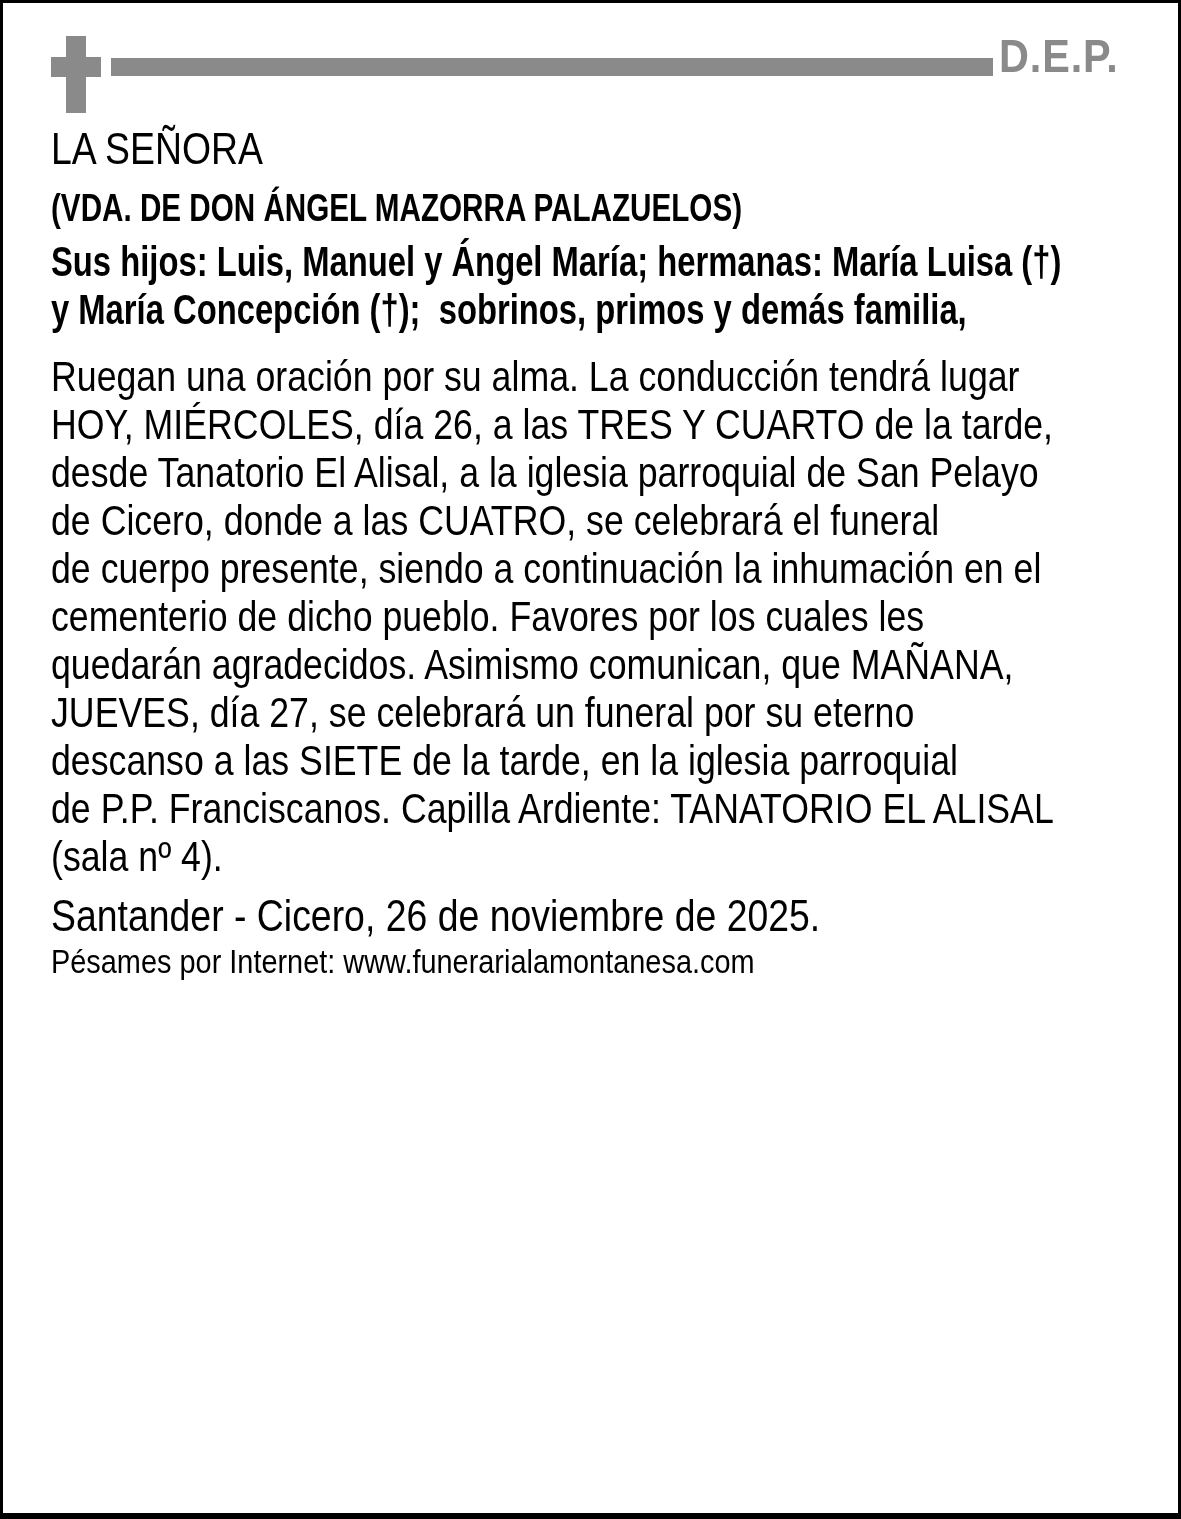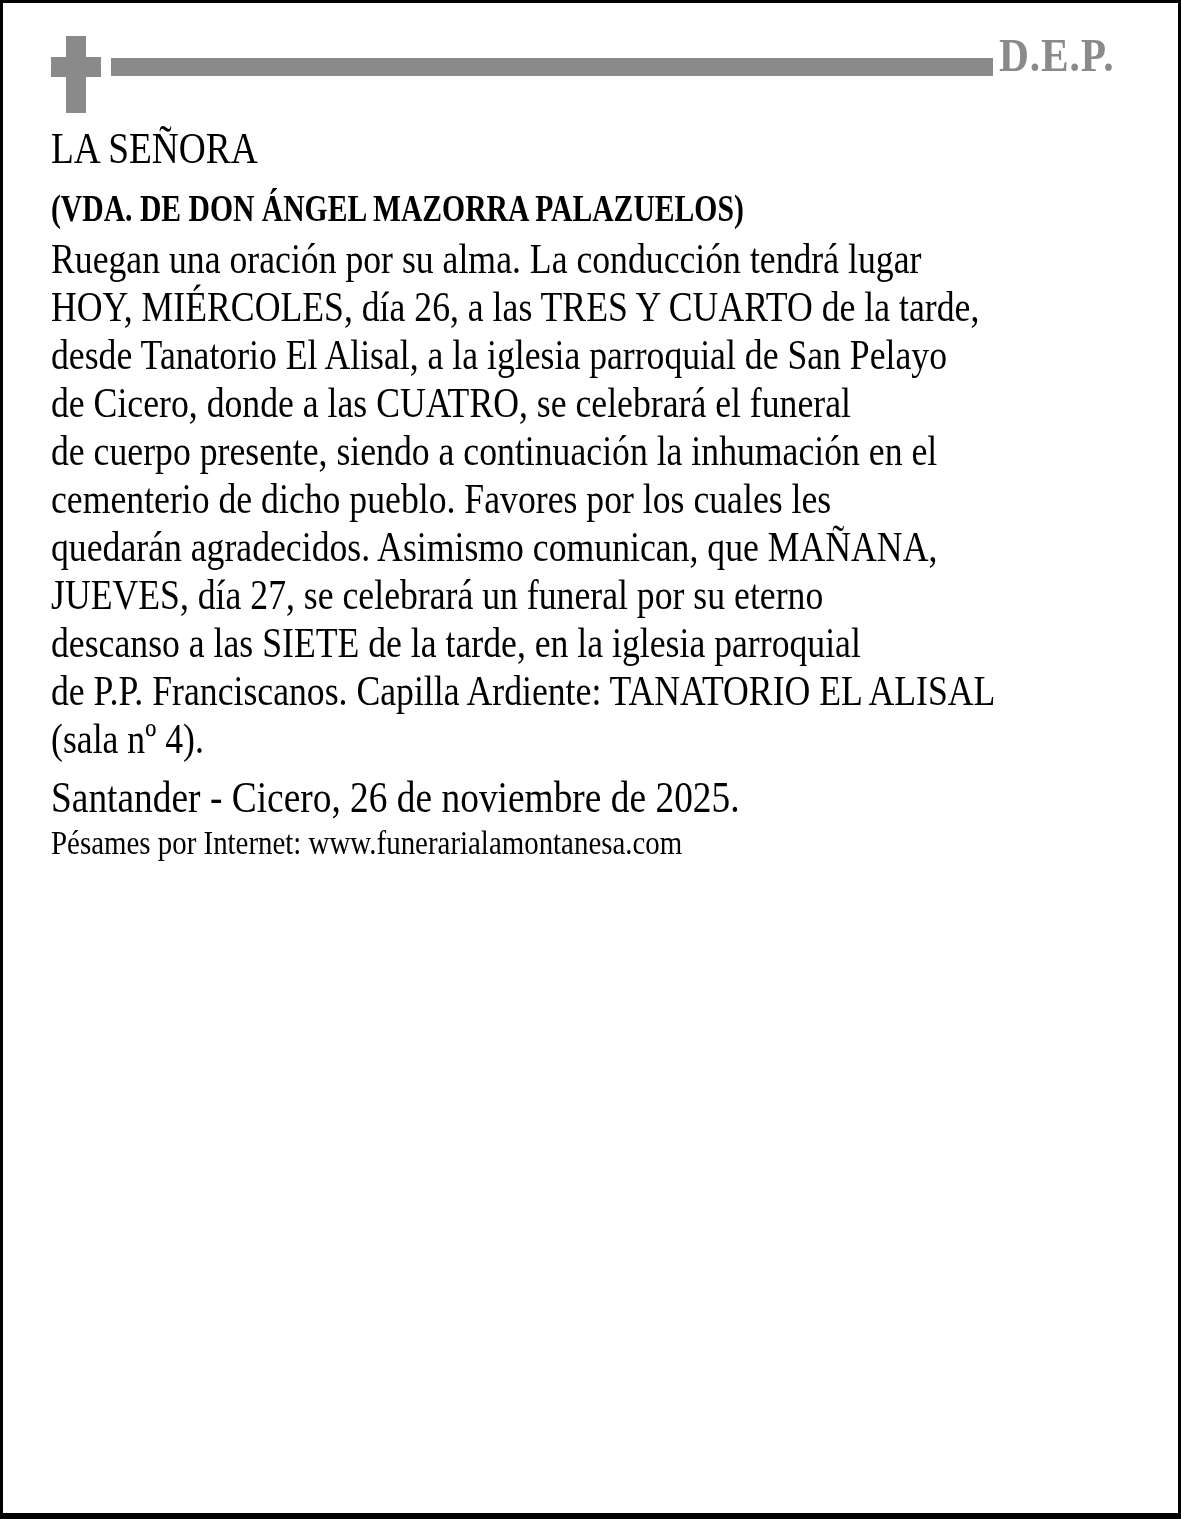--- a/index.html
+++ b/index.html
@@ -10,21 +10,21 @@
   .sheet {
     position: relative;
     width: 1181px;
     height: 1519px;
     box-sizing: border-box;
     background: #ffffff;
     border: 3px solid #000000;
     border-bottom-width: 6px;
     padding: 0 36px 0 48px;
     overflow: hidden;
-    font-family: Liberation Serif, serif;
+    font-family: Liberation Sans, sans-serif;
     color: #000000;
   }
   
   .line {
     white-space: nowrap;
     transform: scaleX(var(--sx, 0.85));
     transform-origin: 0 50%;
   }
 
   
@@ -94,21 +94,21 @@
   .family {
     margin-top: 7px;
   }
   .family .line {
     font-size: 42px;
     line-height: 48px;
     font-weight: 700;
     --sx: 0.78;
   }
   .notice {
-    margin-top: 4px;
+    margin-top: 19px;
   }
   .notice .line {
     font-size: 42px;
     line-height: 48px;
   }
 
   
   .dateline {
     margin-top: 10px;
     font-size: 44px;
@@ -132,20 +132,24 @@
     <div class="rule"></div>
     <div class="dep line">D.E.P.</div>
   </div>
 
   <div class="honorific line">LA SEÑORA</div>
 
 
   <div class="widow line">(VDA. DE DON ÁNGEL MAZORRA PALAZUELOS)</div>
 
 
+  <div class="family">
+    <div class="line">Sus hijos: Luis, Manuel y Ángel María; hermanas: María Luisa (†)</div>
+    <div class="line">y María Concepción (†);&nbsp; sobrinos, primos y demás familia,</div>
+  </div>
 
   <div class="notice">
     <div class="line">Ruegan una oración por su alma. La conducción tendrá lugar</div>
     <div class="line">HOY, MIÉRCOLES, día 26, a las TRES Y CUARTO de la tarde,</div>
     <div class="line">desde Tanatorio El Alisal, a la iglesia parroquial de San Pelayo</div>
     <div class="line">de Cicero, donde a las CUATRO, se celebrará el funeral</div>
     <div class="line">de cuerpo presente, siendo a continuación la inhumación en el</div>
     <div class="line">cementerio de dicho pueblo. Favores por los cuales les</div>
     <div class="line">quedarán agradecidos. Asimismo comunican, que MAÑANA,</div>
     <div class="line">JUEVES, día 27, se celebrará un funeral por su eterno</div>

